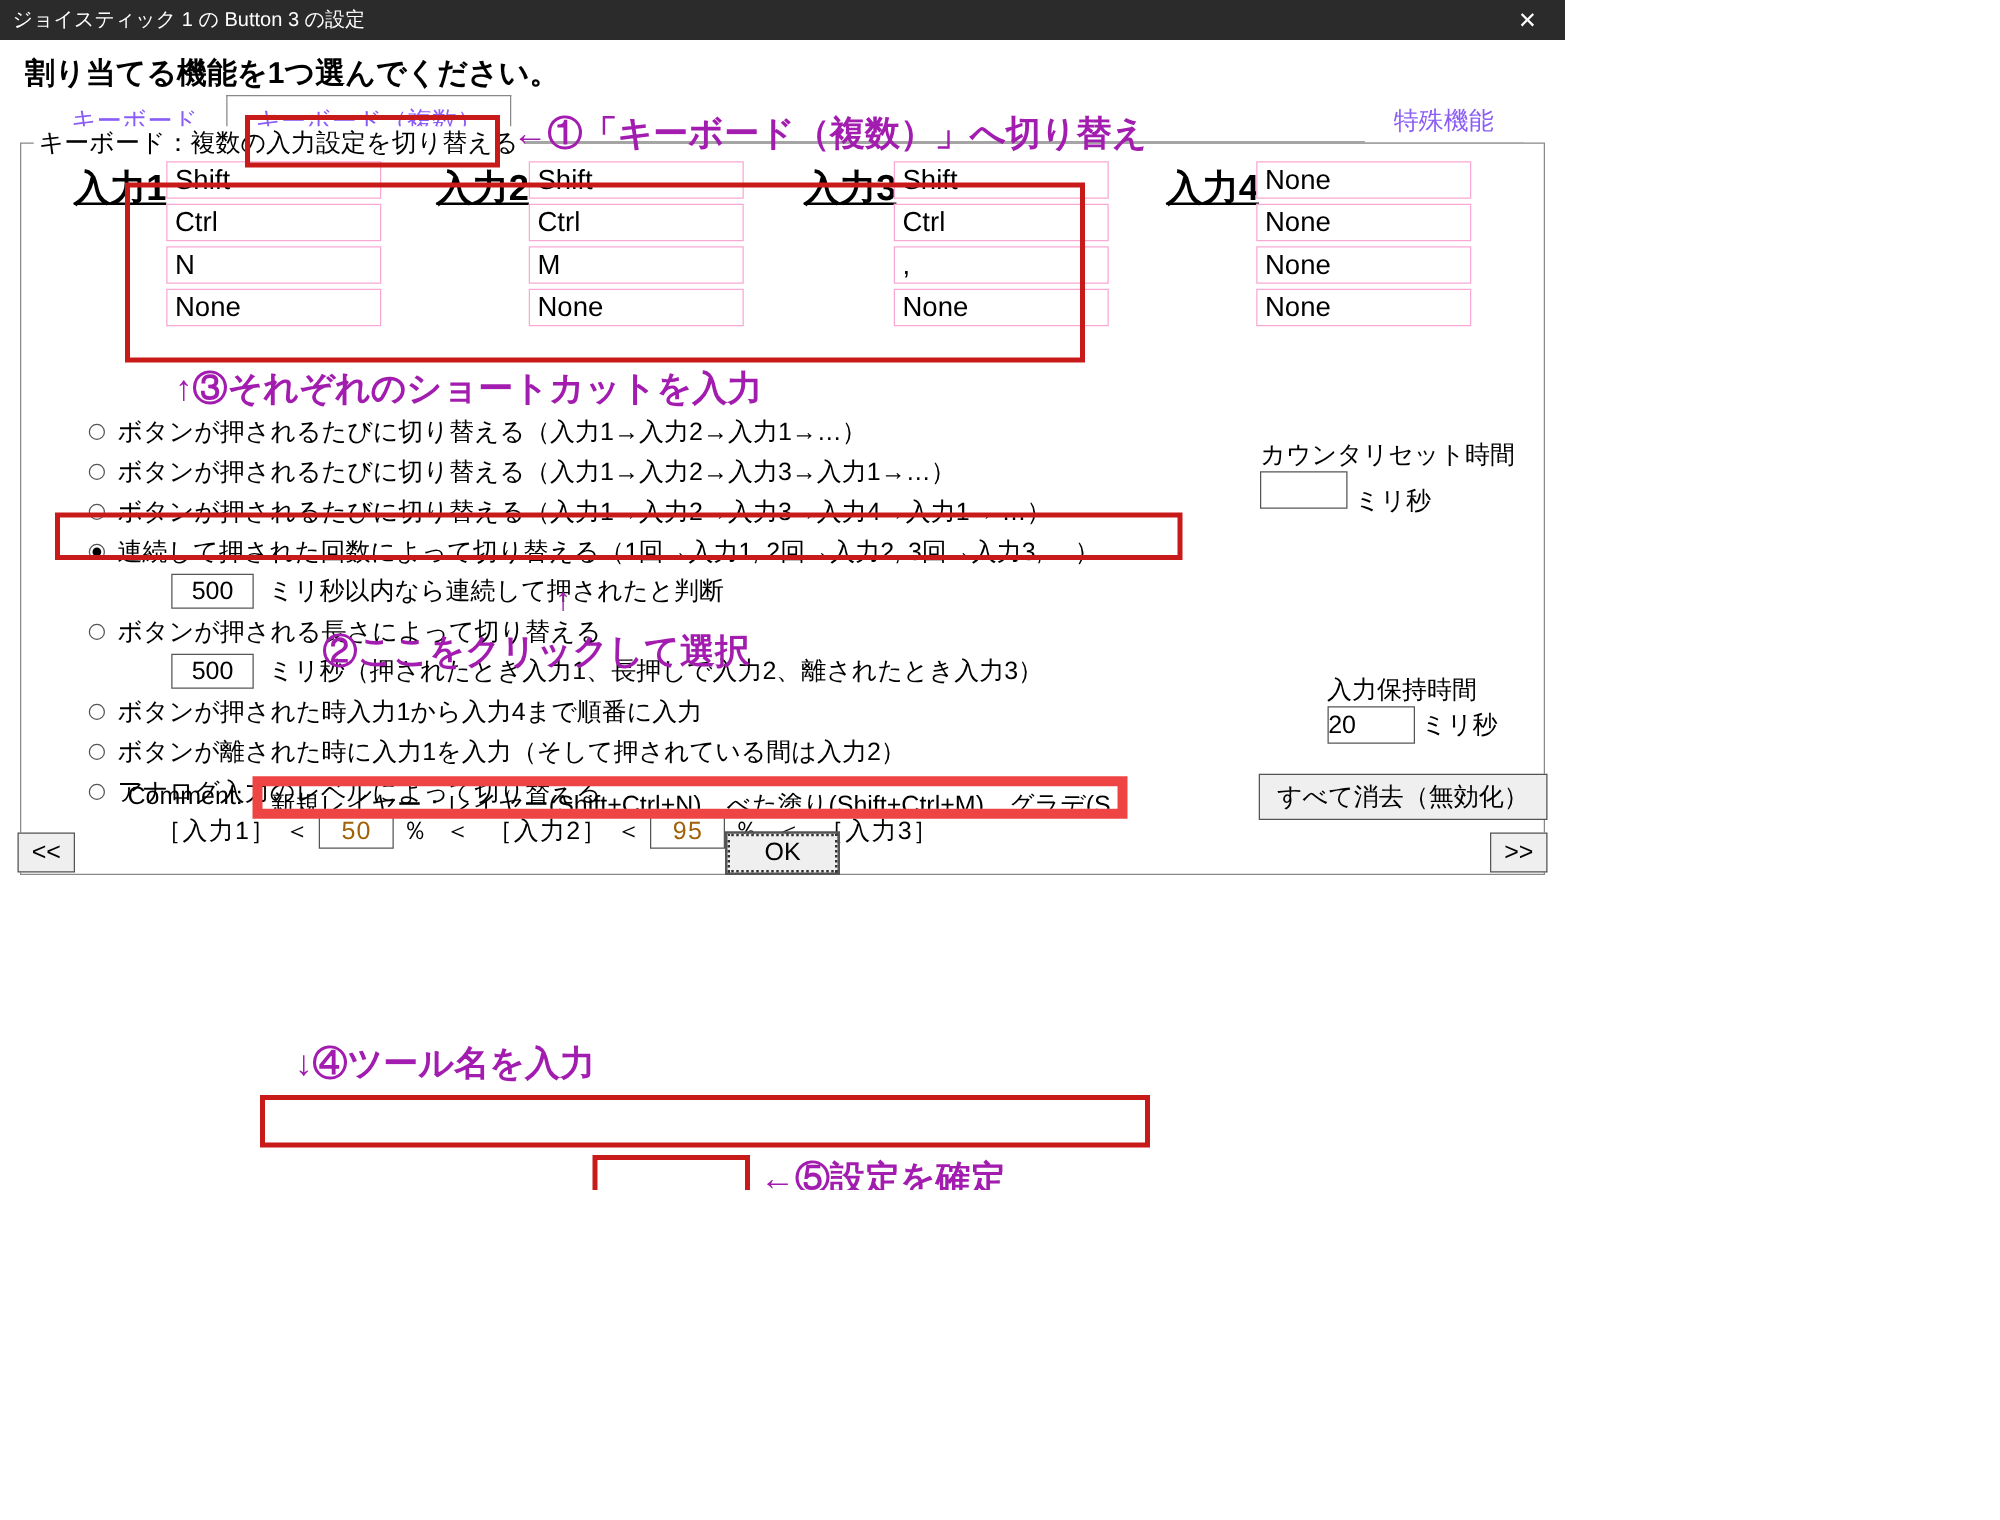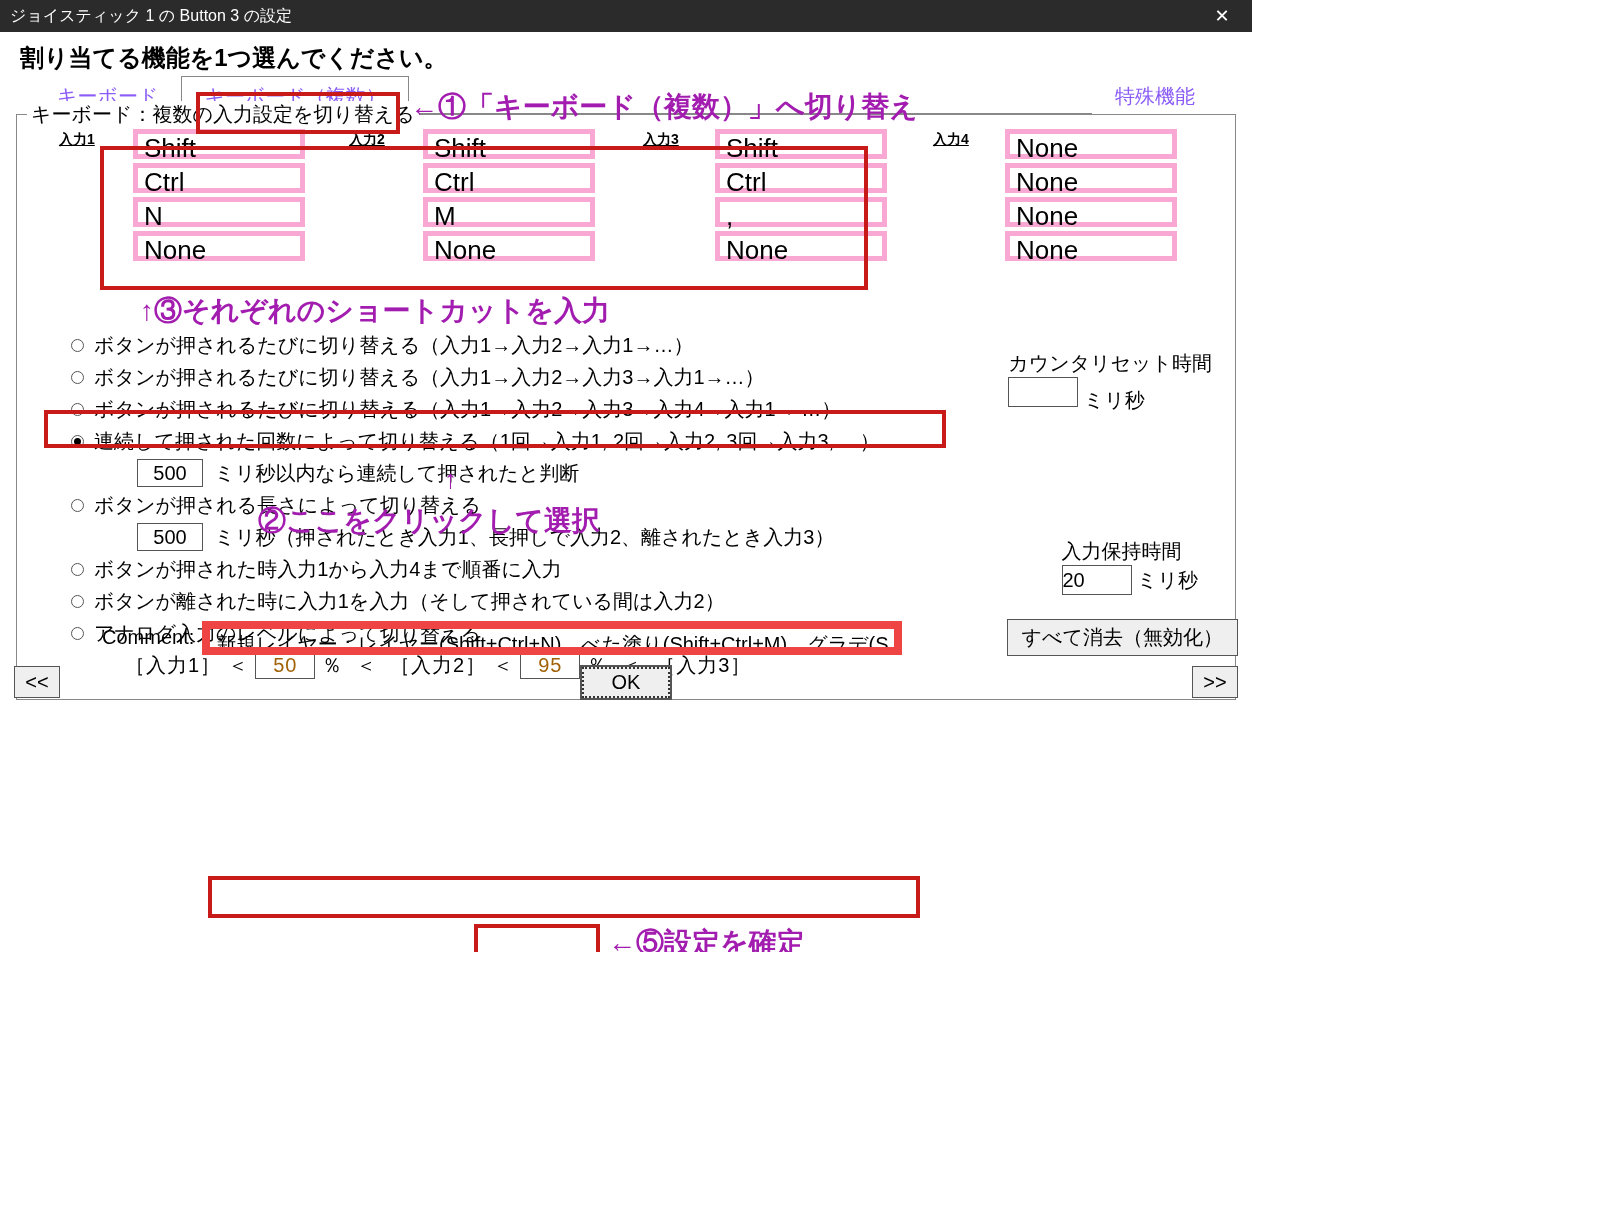--- a/index.html
+++ b/index.html
@@ -18,23 +18,23 @@
   .tab { padding:6px 22px 4px 22px; font-size:20px; color:#8b5cf6; background:#fff; border:1px solid transparent; border-bottom:none; position:relative; top:1px; }
   .tab.active { border-color:#888; background:#fff; }
   .tab-sep { flex:1; }
   .tab-right { margin-left:auto; }
 
   .group { border:1px solid #888; margin:0 6px; padding:12px 8px 20px 8px; position:relative; }
   .group-legend { position:absolute; top:-14px; left:10px; background:#fff; padding:0 4px; font-size:20px; }
 
   
   .iogrid { position:relative; height:200px; }
-  .col-label { position:absolute; top:4px; font-size:14px; font-weight:bold; text-decoration:underline; }
+  .col-label { position:absolute; top:4px; font-size:29px; font-weight:bold; text-decoration:underline; }
   .l1 { left:34px; }  .l2 { left:324px; }  .l3 { left:618px; }  .l4 { left:908px;text-align:center; }
-  .field { position:absolute; height:30px; width:172px; border:5px solid #f9a8d4; background:#fff; padding:0 6px; font-size:26px; line-height:28px; }
+  .field { position:absolute; height:30px; width:172px; border:1px solid #f9a8d4; background:#fff; padding:0 6px; font-size:22px; line-height:28px; }
   .fcol1 { left:108px; } .fcol2 { left:398px; } .fcol3 { left:690px; } .fcol4 { left:980px; }
   .r0{top:2px}.r1{top:36px}.r2{top:70px}.r3{top:104px}
 
   .radio-row { display:flex; align-items:center; gap:10px; margin:4px 0 4px 46px; font-size:20px; height:28px; }
   .radio { width:13px; height:13px; border:1px solid #555; border-radius:50%; display:inline-flex; align-items:center; justify-content:center; }
   .radio.sel::after { content:""; width:7px; height:7px; border-radius:50%; background:#000; display:block; }
   .indent-field { display:inline-block; border:1px solid #555; width:66px; height:28px; text-align:center; margin:0 6px; line-height:26px; background:#fff;}
   .indent-row { margin-left:106px; font-size:20px; }
 
   .counter-box { position:absolute; right:40px; top:318px; font-size:20px; }
@@ -194,18 +194,19 @@
   <div class="redbox" style="left:196px; top:60px; width:204px; height:42px;"></div>
   <div class="anno" style="left:410px; top:56px; font-size:28px;">←①「キーボード（複数）」へ切り替え</div>
 
   <div class="redbox" style="left:100px; top:114px; width:768px; height:144px;"></div>
   <div class="anno" style="left:140px; top:260px; font-size:28px;">↑③それぞれのショートカットを入力</div>
 
   <div class="redbox" style="left:44px; top:378px; width:902px; height:38px;"></div>
   <div class="anno" style="left:444px; top:432px; font-size:26px;">↑</div>
   <div class="anno" style="left:258px; top:470px; font-size:28px;">②ここをクリックして選択</div>
 
+  <div class="anno" style="left:236px; top:800px; font-size:28px;">↓④ツール名を入力</div>
   <div class="redbox" style="left:208px; top:844px; width:712px; height:42px;"></div>
 
   <div class="redbox" style="left:474px; top:892px; width:126px; height:40px;"></div>
   <div class="anno" style="left:608px; top:892px; font-size:28px;">←⑤設定を確定</div>
 
 </div>
 
 </body></html>

